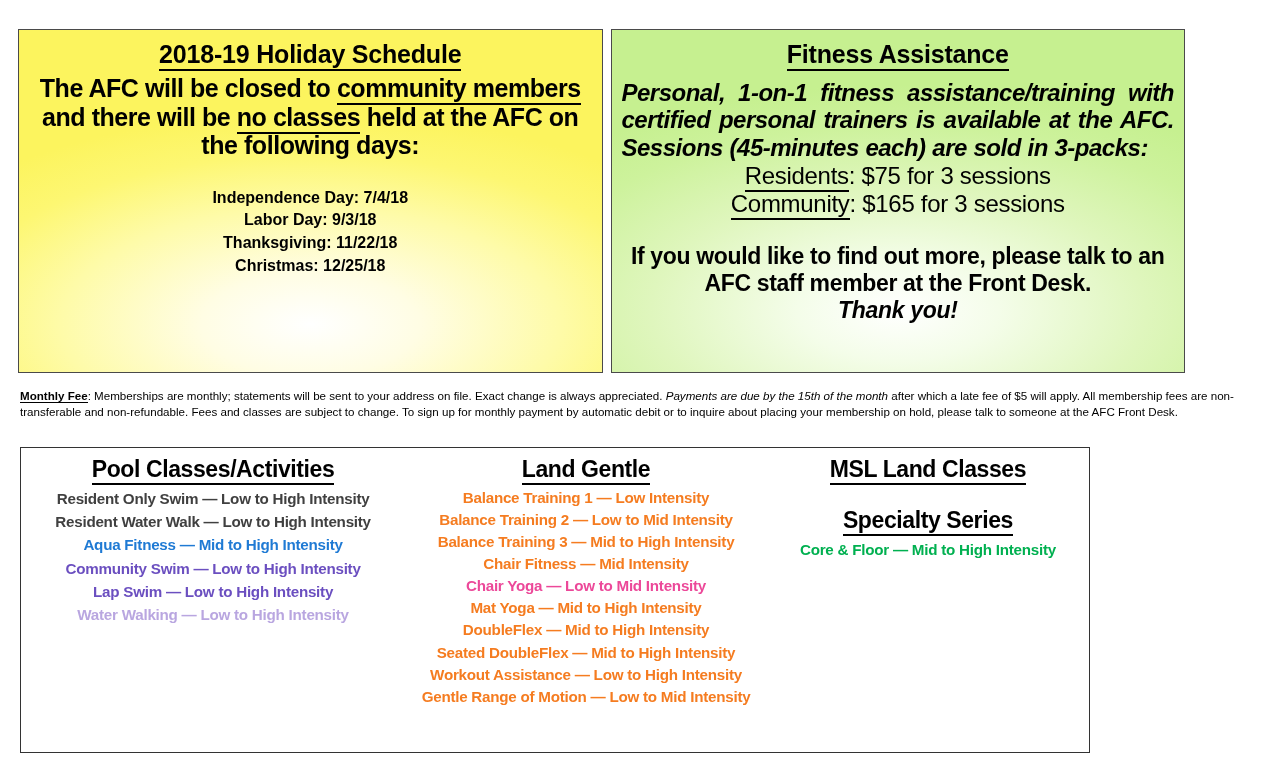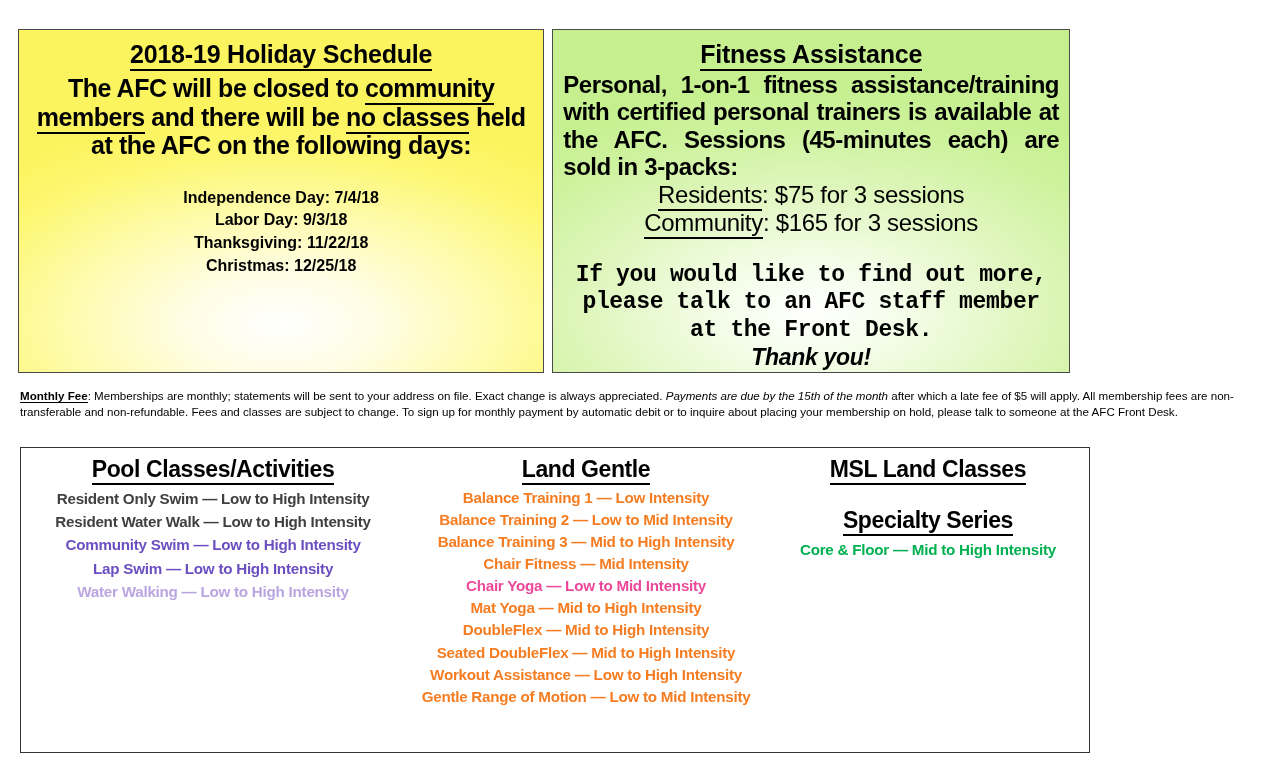--- a/index.html
+++ b/index.html
@@ -15,21 +15,21 @@
     color: #000000;
     overflow: hidden;
     position: relative;
   }
 
   
   .top-row {
     position: absolute;
     left: 18px;
     top: 29px;
-    width: 1052px;
+    width: 1167px;
     height: 344px;
     display: flex;
     gap: 8px;
   }
 
   .panel {
     border: 1.5px solid #4a4a4a;
     box-sizing: border-box;
     position: relative;
     overflow: hidden;
@@ -93,44 +93,44 @@
     margin-top: 27px;
   }
 
   
   .fitness-body {
     text-align: justify;
     text-align-last: left;
     font-size: 24px;
     font-weight: bold;
     line-height: 1.14;
-    margin-top: 3px;
+    margin-top: 11px;
     letter-spacing: -0.5px;
     word-spacing: 0.5px;
+    font-style: italic;
   }
   .fitness-prices {
     text-align: center;
     font-size: 24px;
     font-weight: normal;
     line-height: 1.16;
     letter-spacing: -0.3px;
     margin-top: 1px;
   }
   .fitness-prices .u {
     border-bottom: 2.5px solid #000;
     padding-bottom: 1px;
   }
   .fitness-closing {
     text-align: center;
     font-size: 23px;
     font-weight: bold;
     line-height: 1.19;
     letter-spacing: -0.35px;
     margin-top: 25px;
-    font-family: Liberation Mono, monospace;
   }
   .fitness-thanks {
     text-align: center;
     font-size: 23px;
     font-weight: bold;
     font-style: italic;
     letter-spacing: -0.3px;
   }
 
   
@@ -241,20 +241,21 @@
 
 <div class="classes-box">
 
   <div class="col col-pool">
     <div class="col-title">
       <span class="u">Pool Classes/Activities</span>
     </div>
     <div>
       <div class="class-item" style="color: rgb(64, 64, 64);">Resident Only Swim — Low to High Intensity</div>
       <div class="class-item" style="color: rgb(64, 64, 64);">Resident Water Walk — Low to High Intensity</div>
+      <div class="class-item" style="color: rgb(31, 122, 212);">Aqua Fitness — Mid to High Intensity</div>
       <div class="class-item" style="color: rgb(107, 79, 192);">Community Swim — Low to High Intensity</div>
       <div class="class-item" style="color: rgb(107, 79, 192);">Lap Swim — Low to High Intensity</div>
       <div class="class-item" style="color: rgb(185, 166, 224);">Water Walking — Low to High Intensity</div>
     </div>
   </div>
 
   <div class="col col-land">
     <div class="col-title">
       <span class="u">Land Gentle</span>
     </div>

